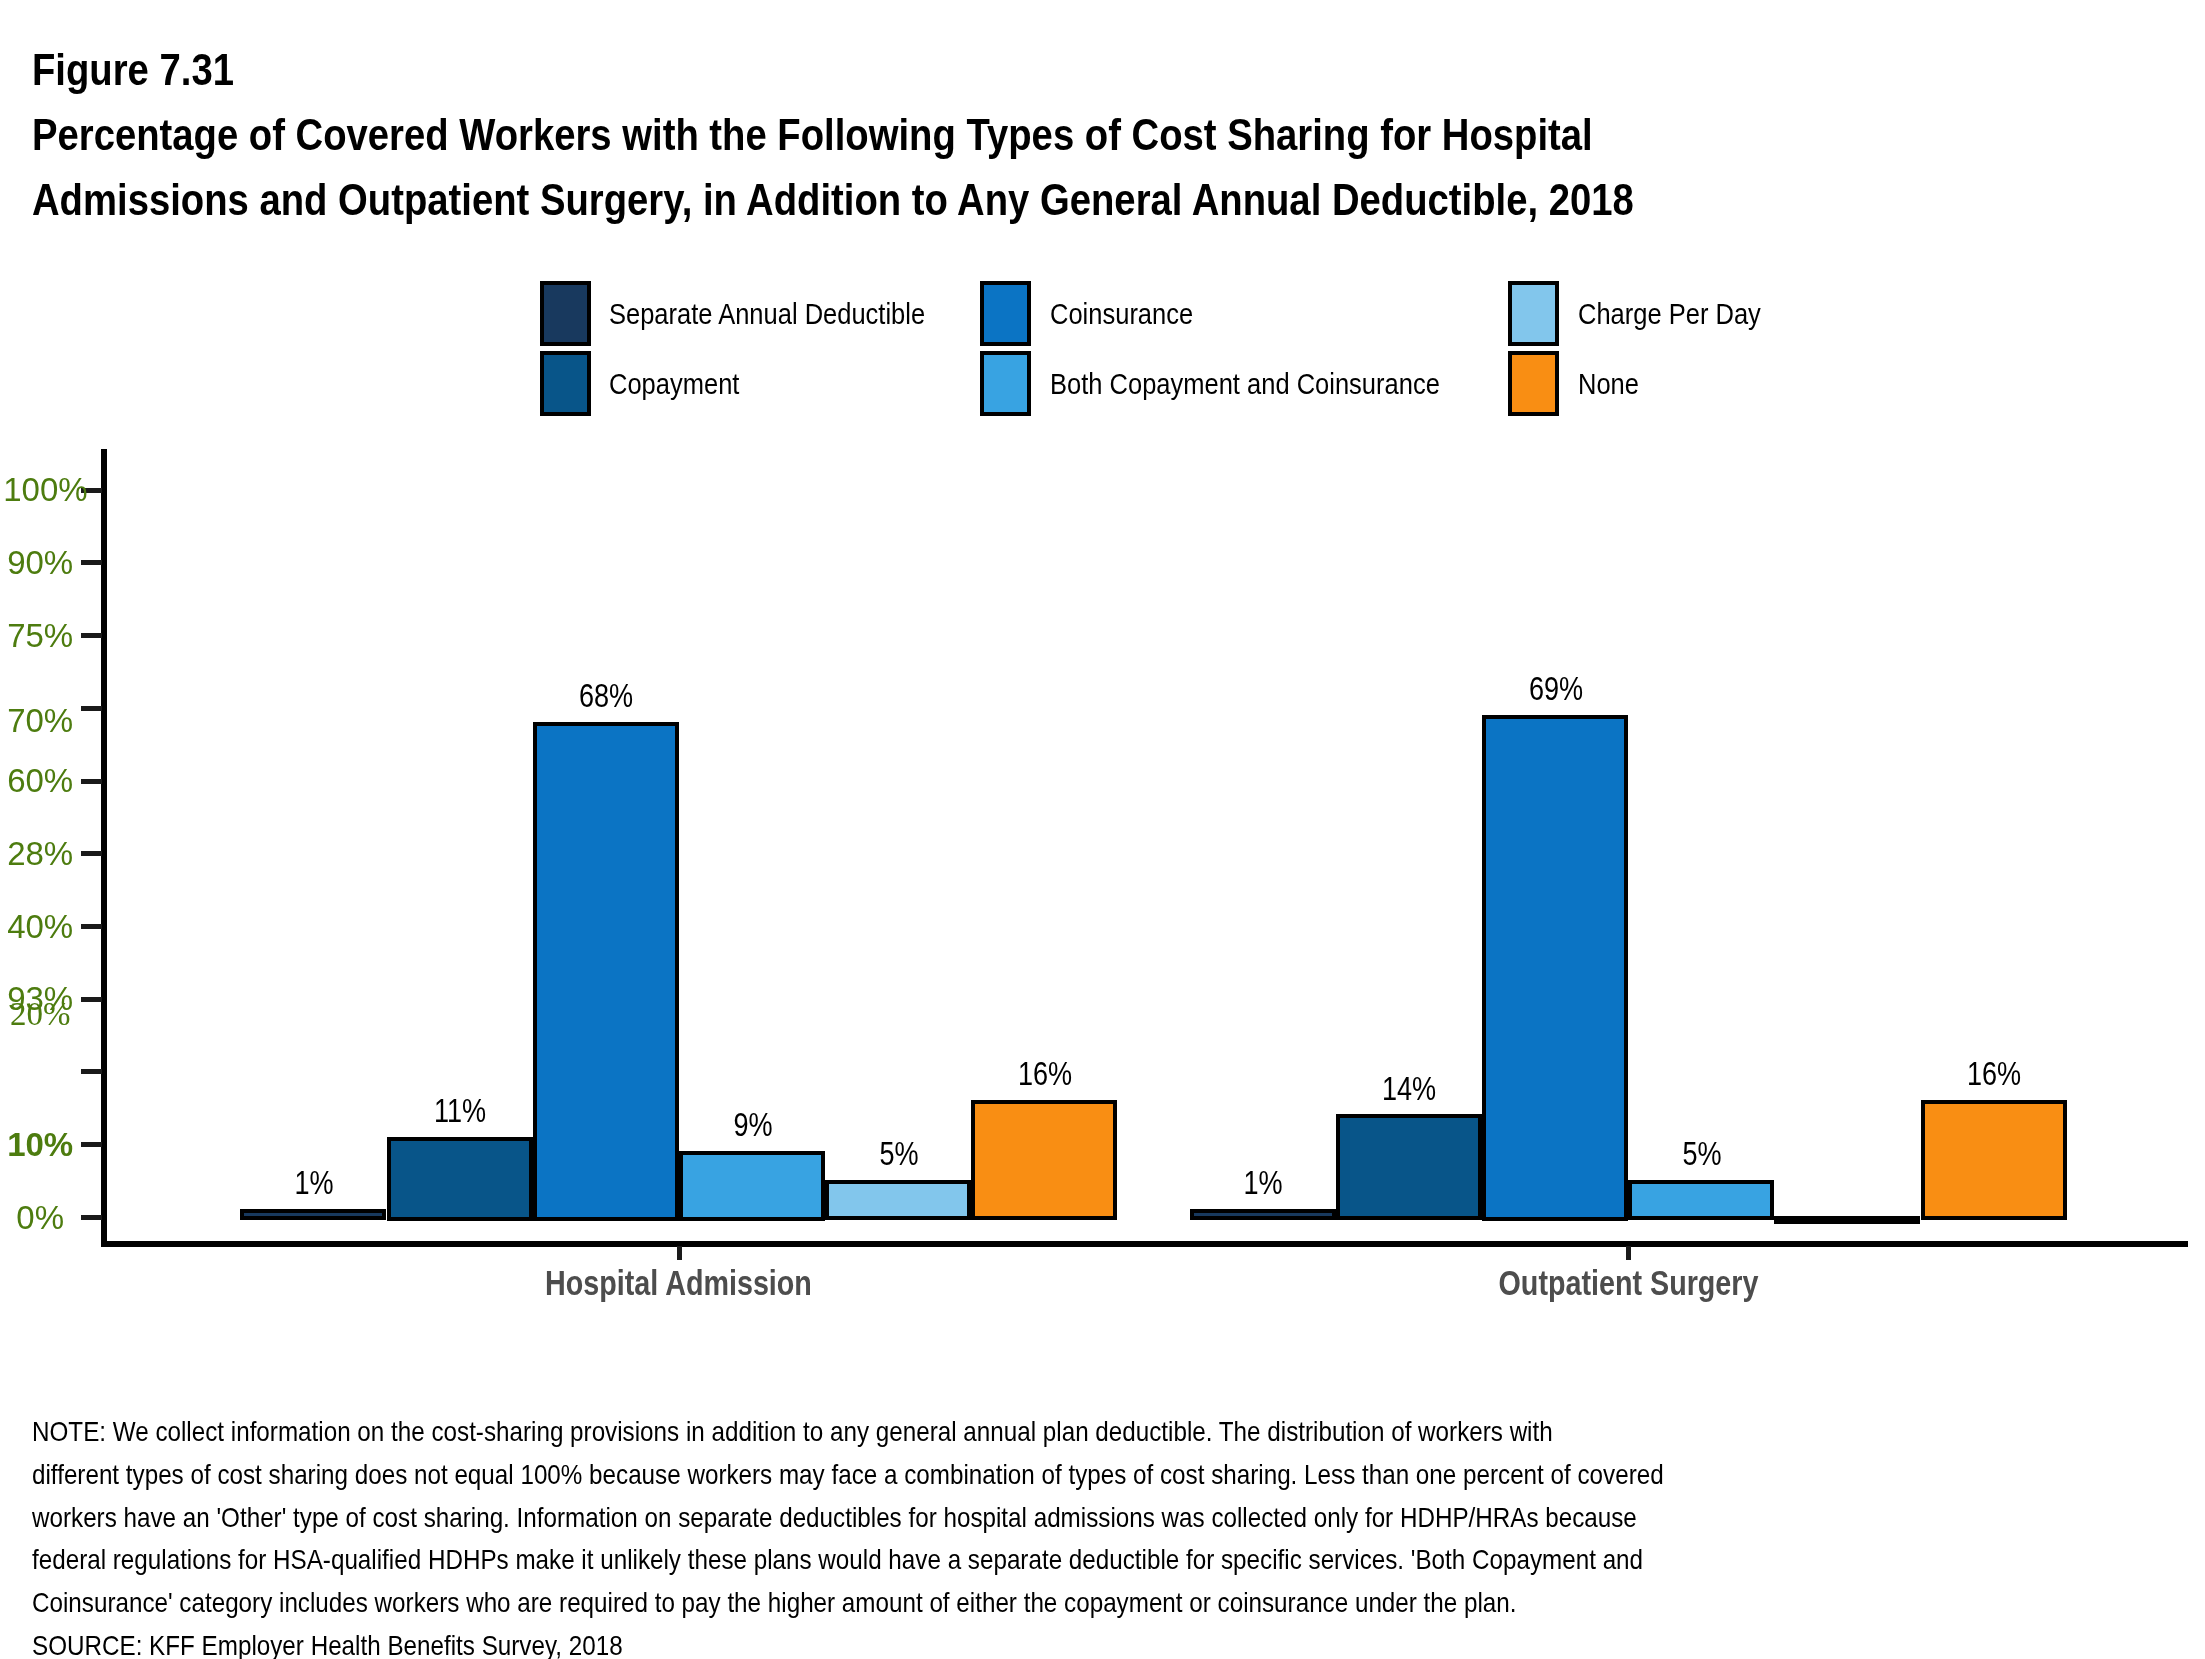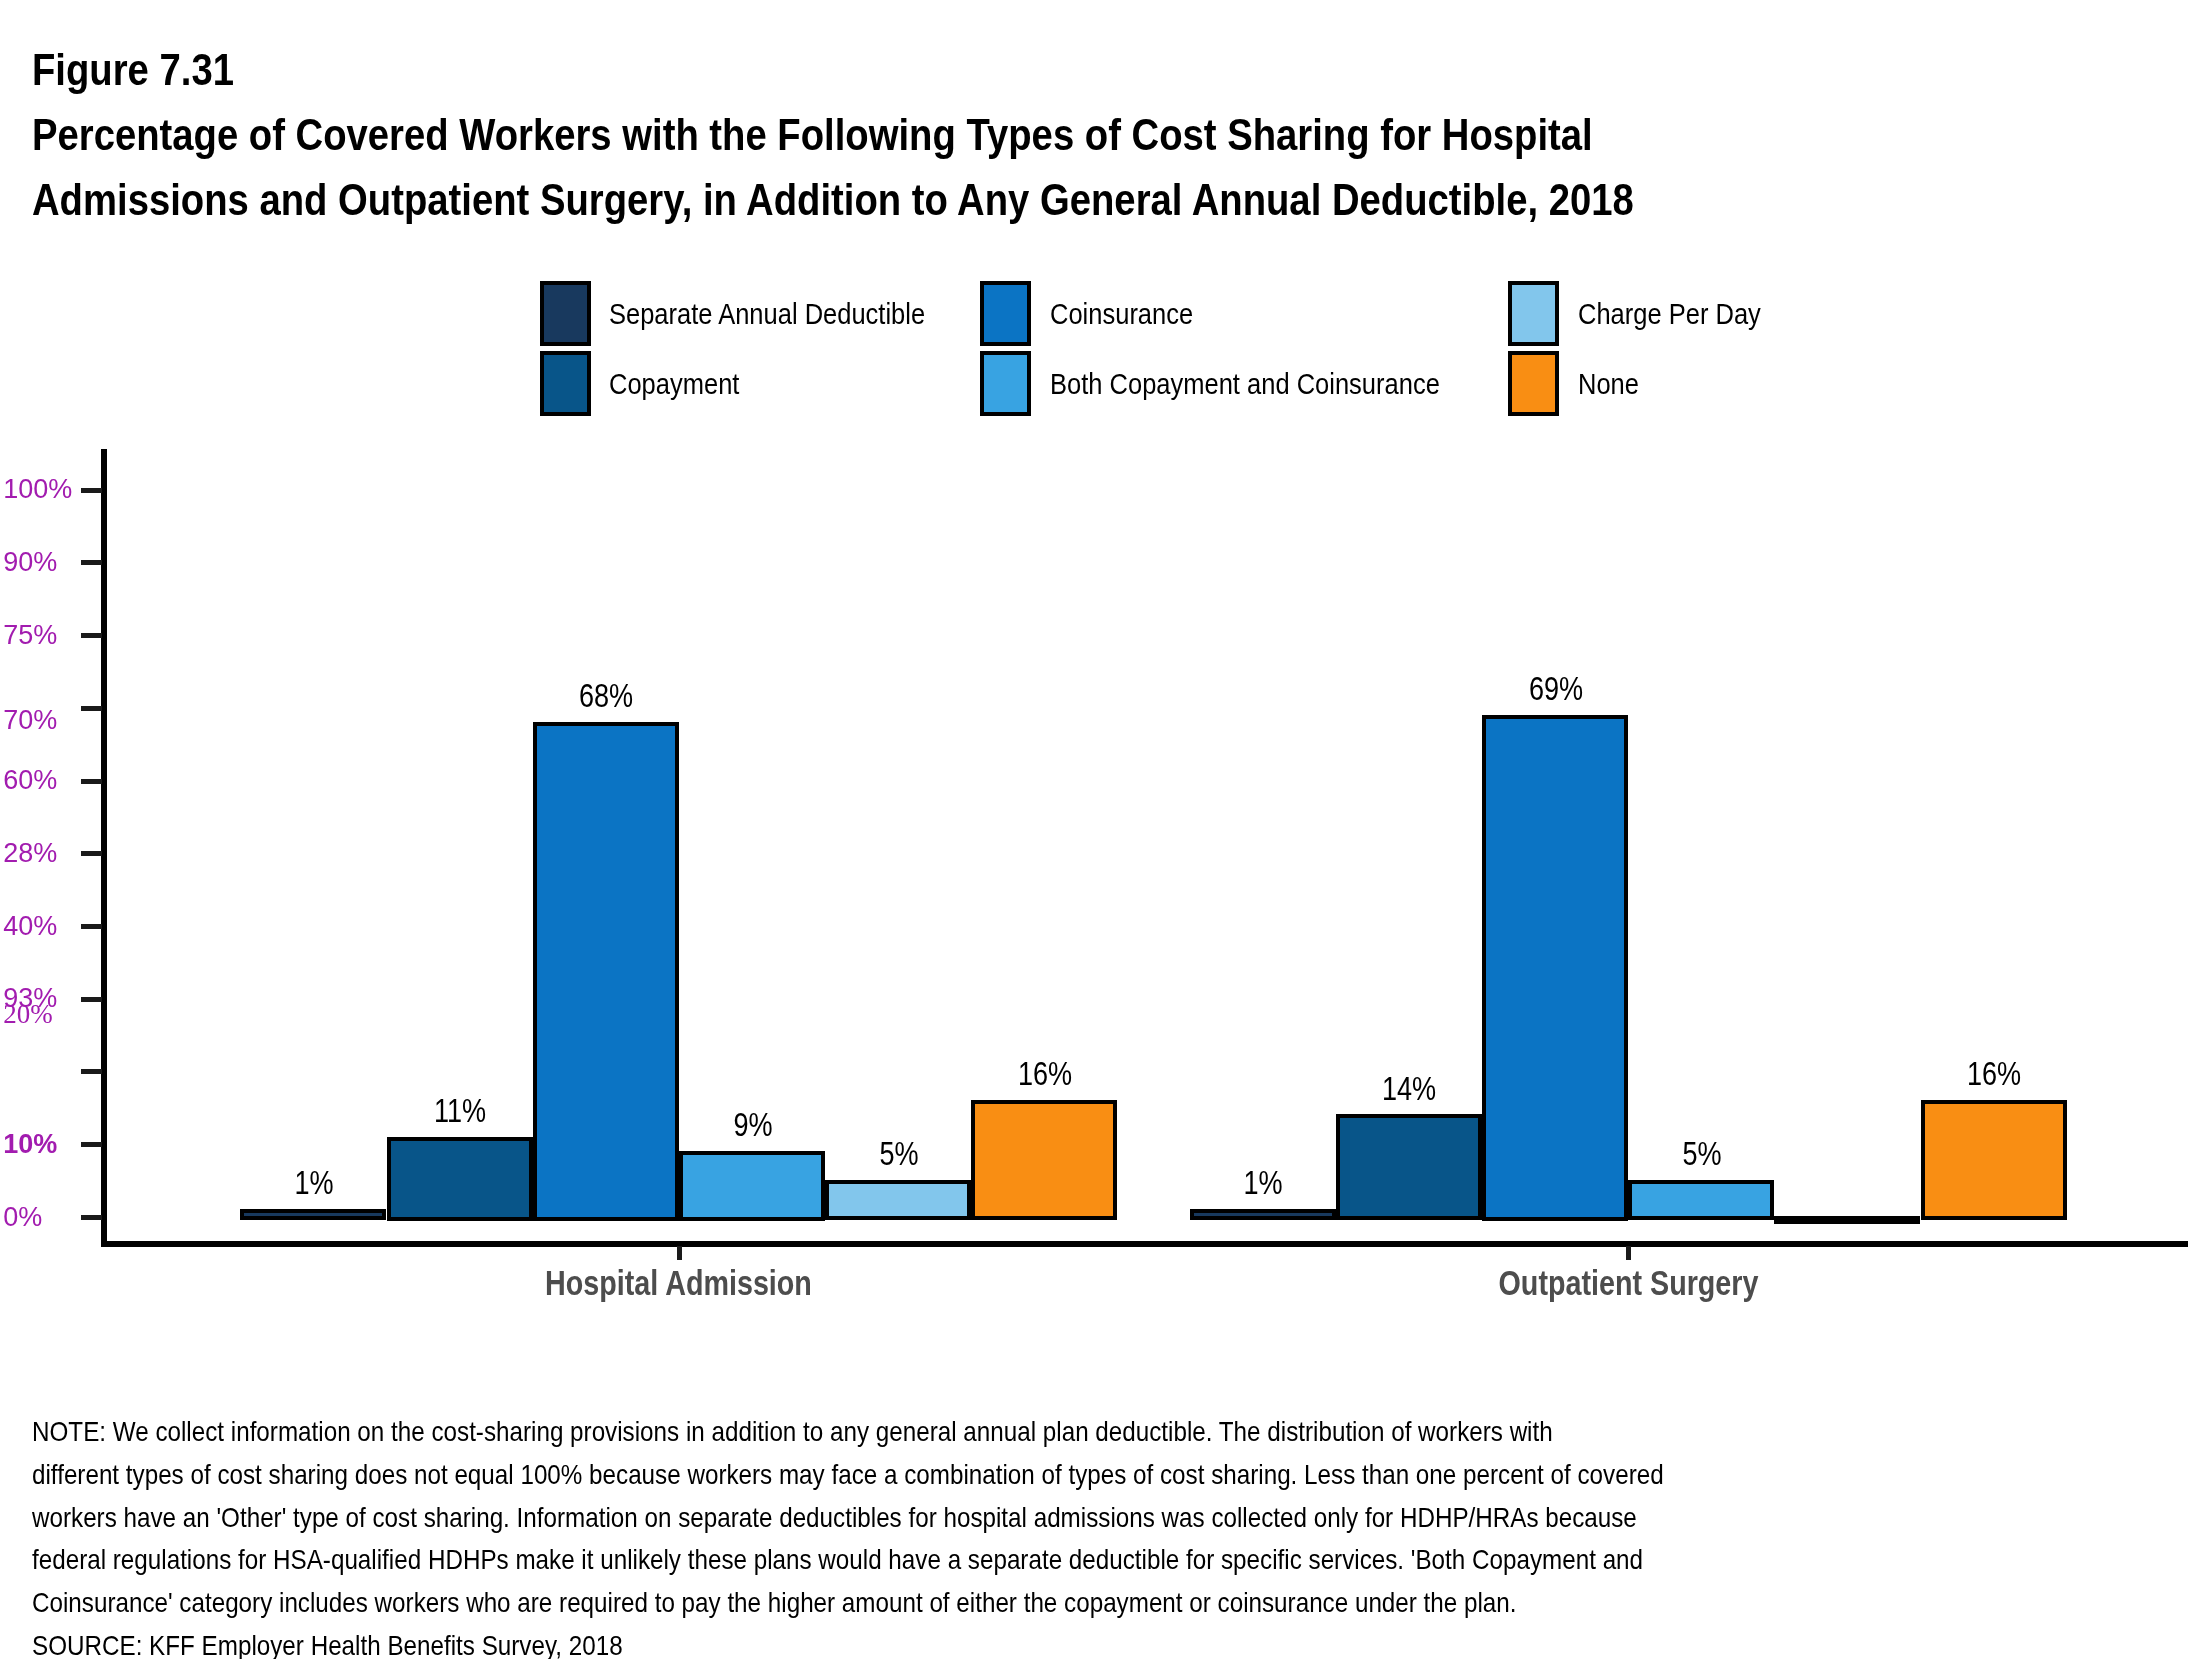--- a/index.html
+++ b/index.html
@@ -6,21 +6,21 @@
   body{width:2205px;height:1660px;position:relative;font-family:"Liberation Sans",sans-serif;color:#000;overflow:hidden;}
   .abs{position:absolute;}
   .cond-l{transform:scaleX(.85);transform-origin:0 50%;white-space:nowrap;}
   .cond-c{transform:scaleX(.82);transform-origin:50% 50%;white-space:nowrap;}
   .figure-label{left:32px;top:44px;font-size:45px;font-weight:700;}
   .title-line{left:32px;font-size:45px;font-weight:700;}
   .legend-swatch{width:51px;height:65px;border:4px solid #000;box-sizing:border-box;}
   .legend-label{height:65px;display:flex;align-items:center;font-size:30px;}
   .axis-line{background:#000;}
   .y-tick{width:20.6px;height:4.7px;background:#1a1a1a;}
-  .y-tick-label{width:74px;height:33px;line-height:33px;text-align:left;font-size:27px;color:#a21caf;}
+  .y-tick-label{width:74px;height:33px;line-height:33px;text-align:center;font-size:33px;color:#4d7c0f;}
   .bar{box-sizing:border-box;border:4px solid #000;}
   .bar-value-label{width:194px;height:40px;line-height:40px;text-align:center;font-size:33px;color:#000;}
   .cat-tick{width:4.7px;height:14.2px;background:#1a1a1a;}
   .cat-label{width:553px;height:41px;line-height:41px;text-align:center;font-size:35px;font-weight:700;color:#4d4d4d;}
   .note-line{left:32px;font-size:28.5px;line-height:36px;}
 </style>
 </head>
 <body>
 
 <div class="abs figure-label cond-l" style="top:44px;">Figure 7.31</div>

